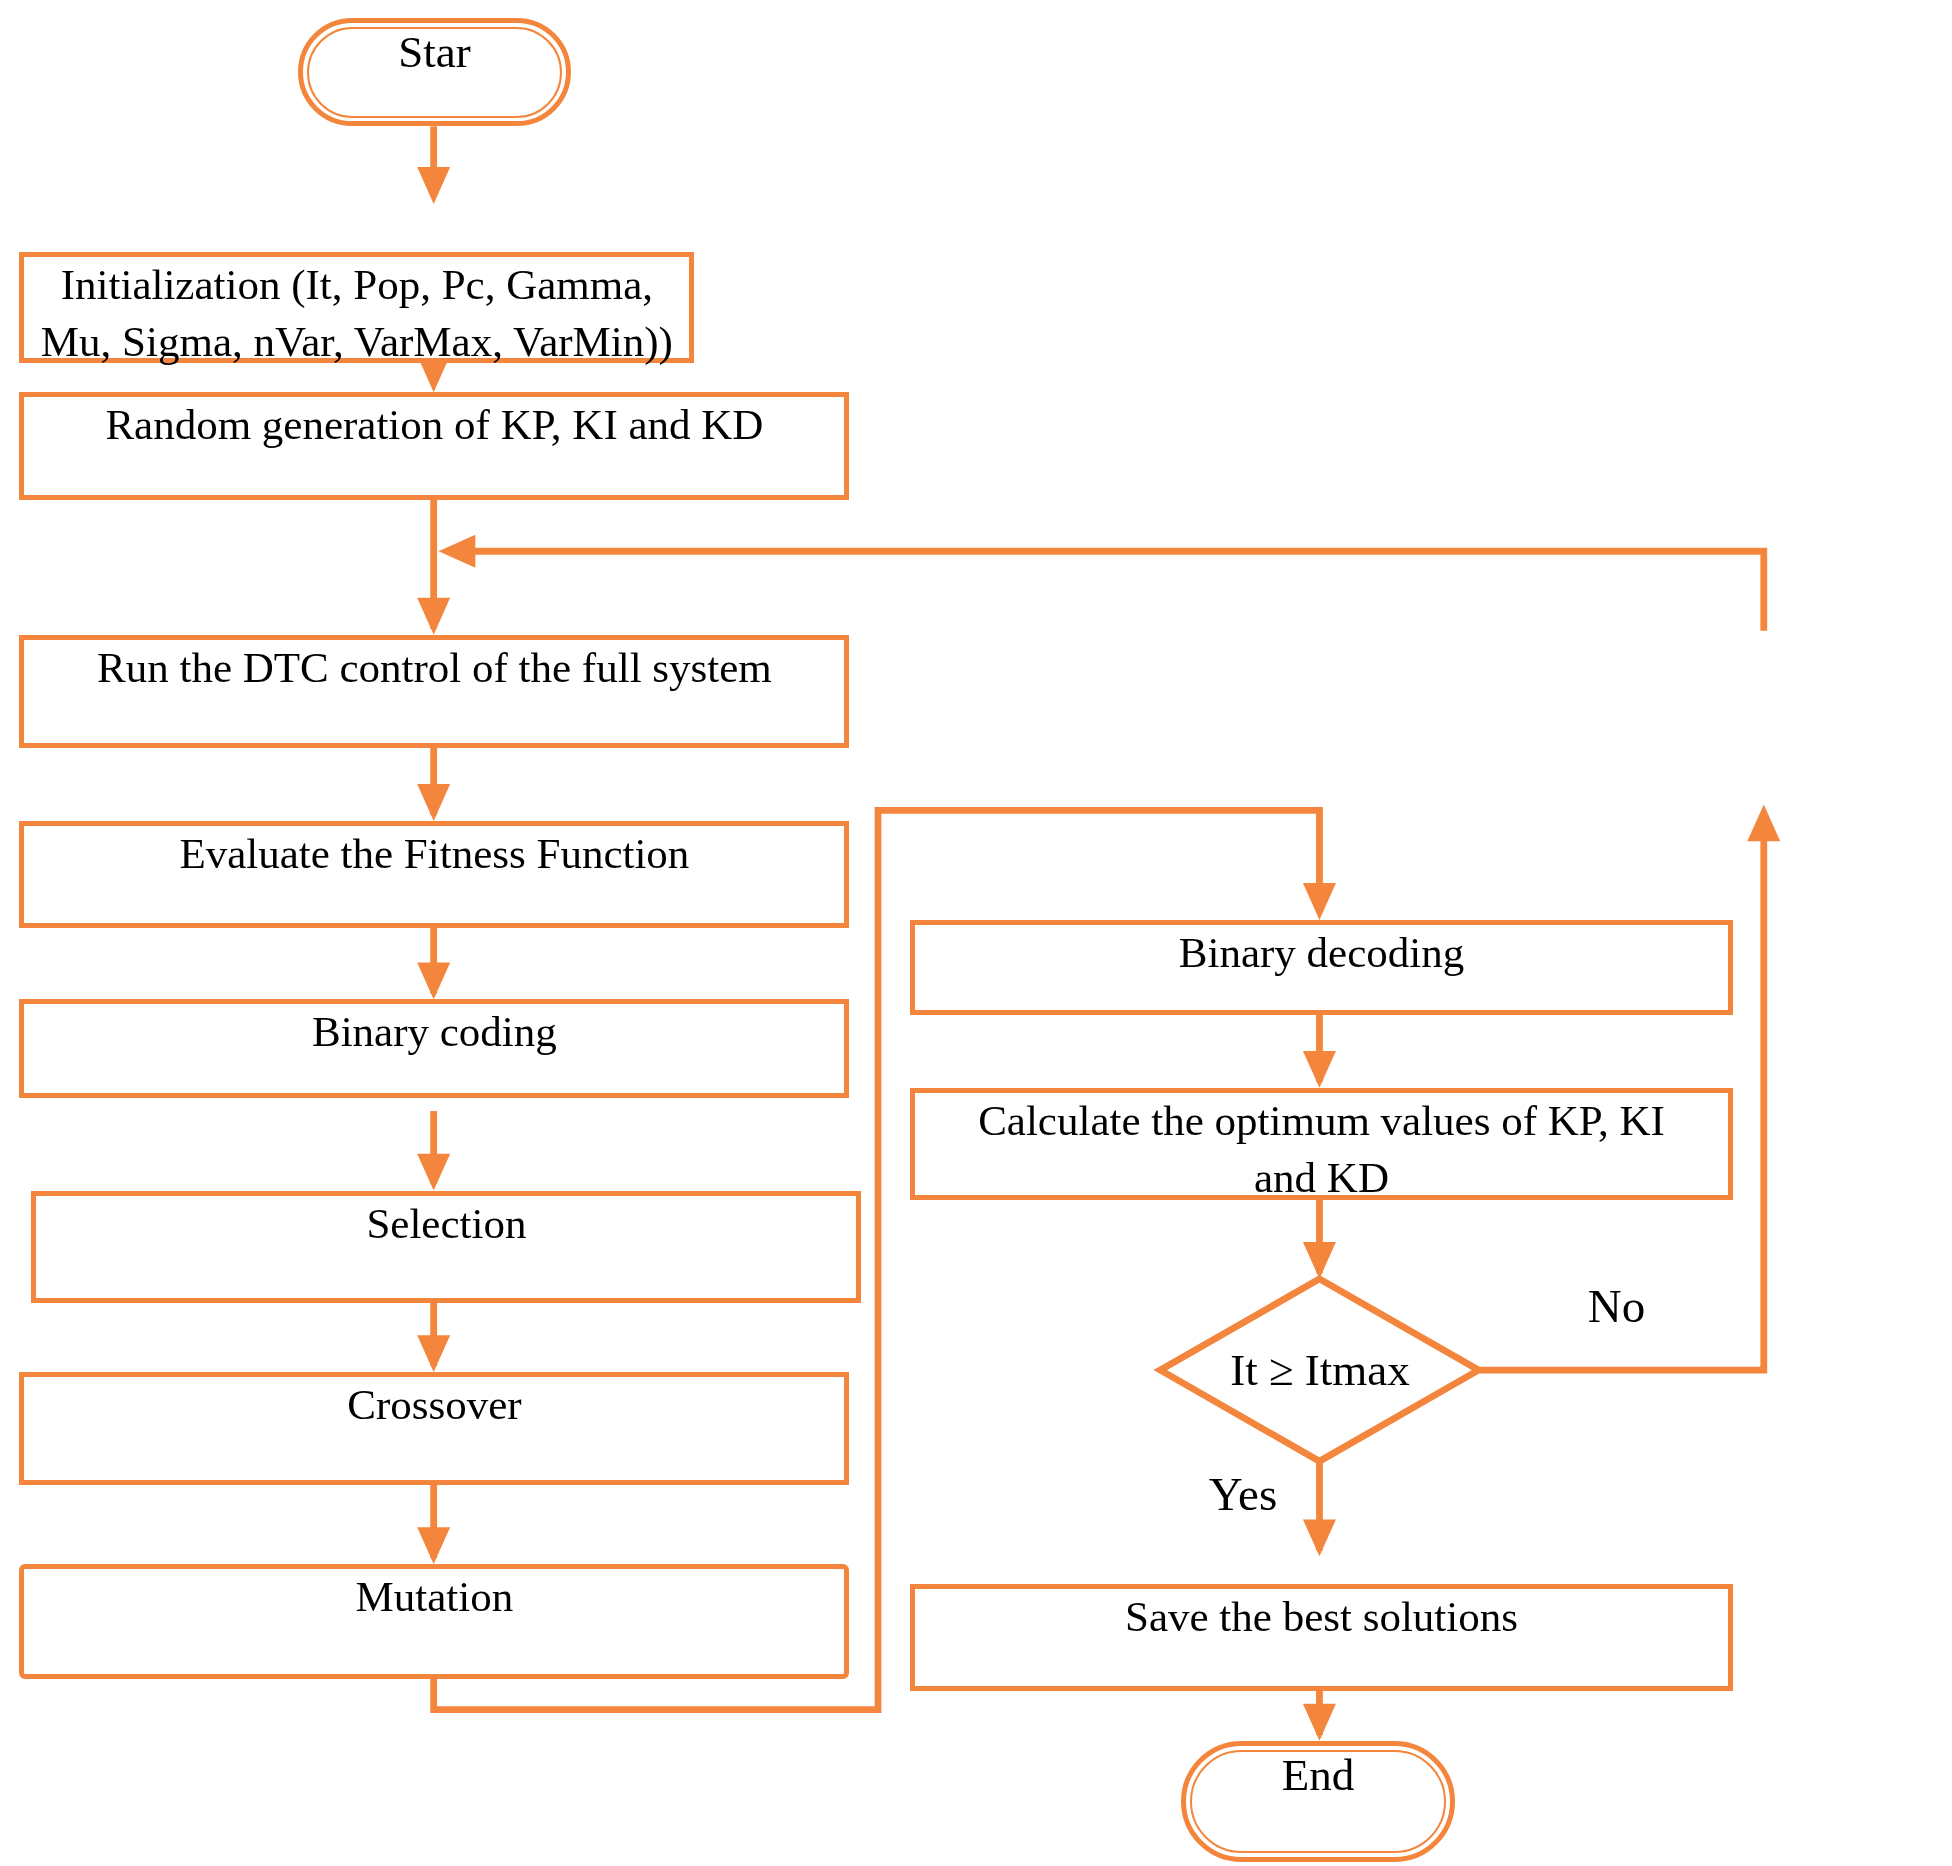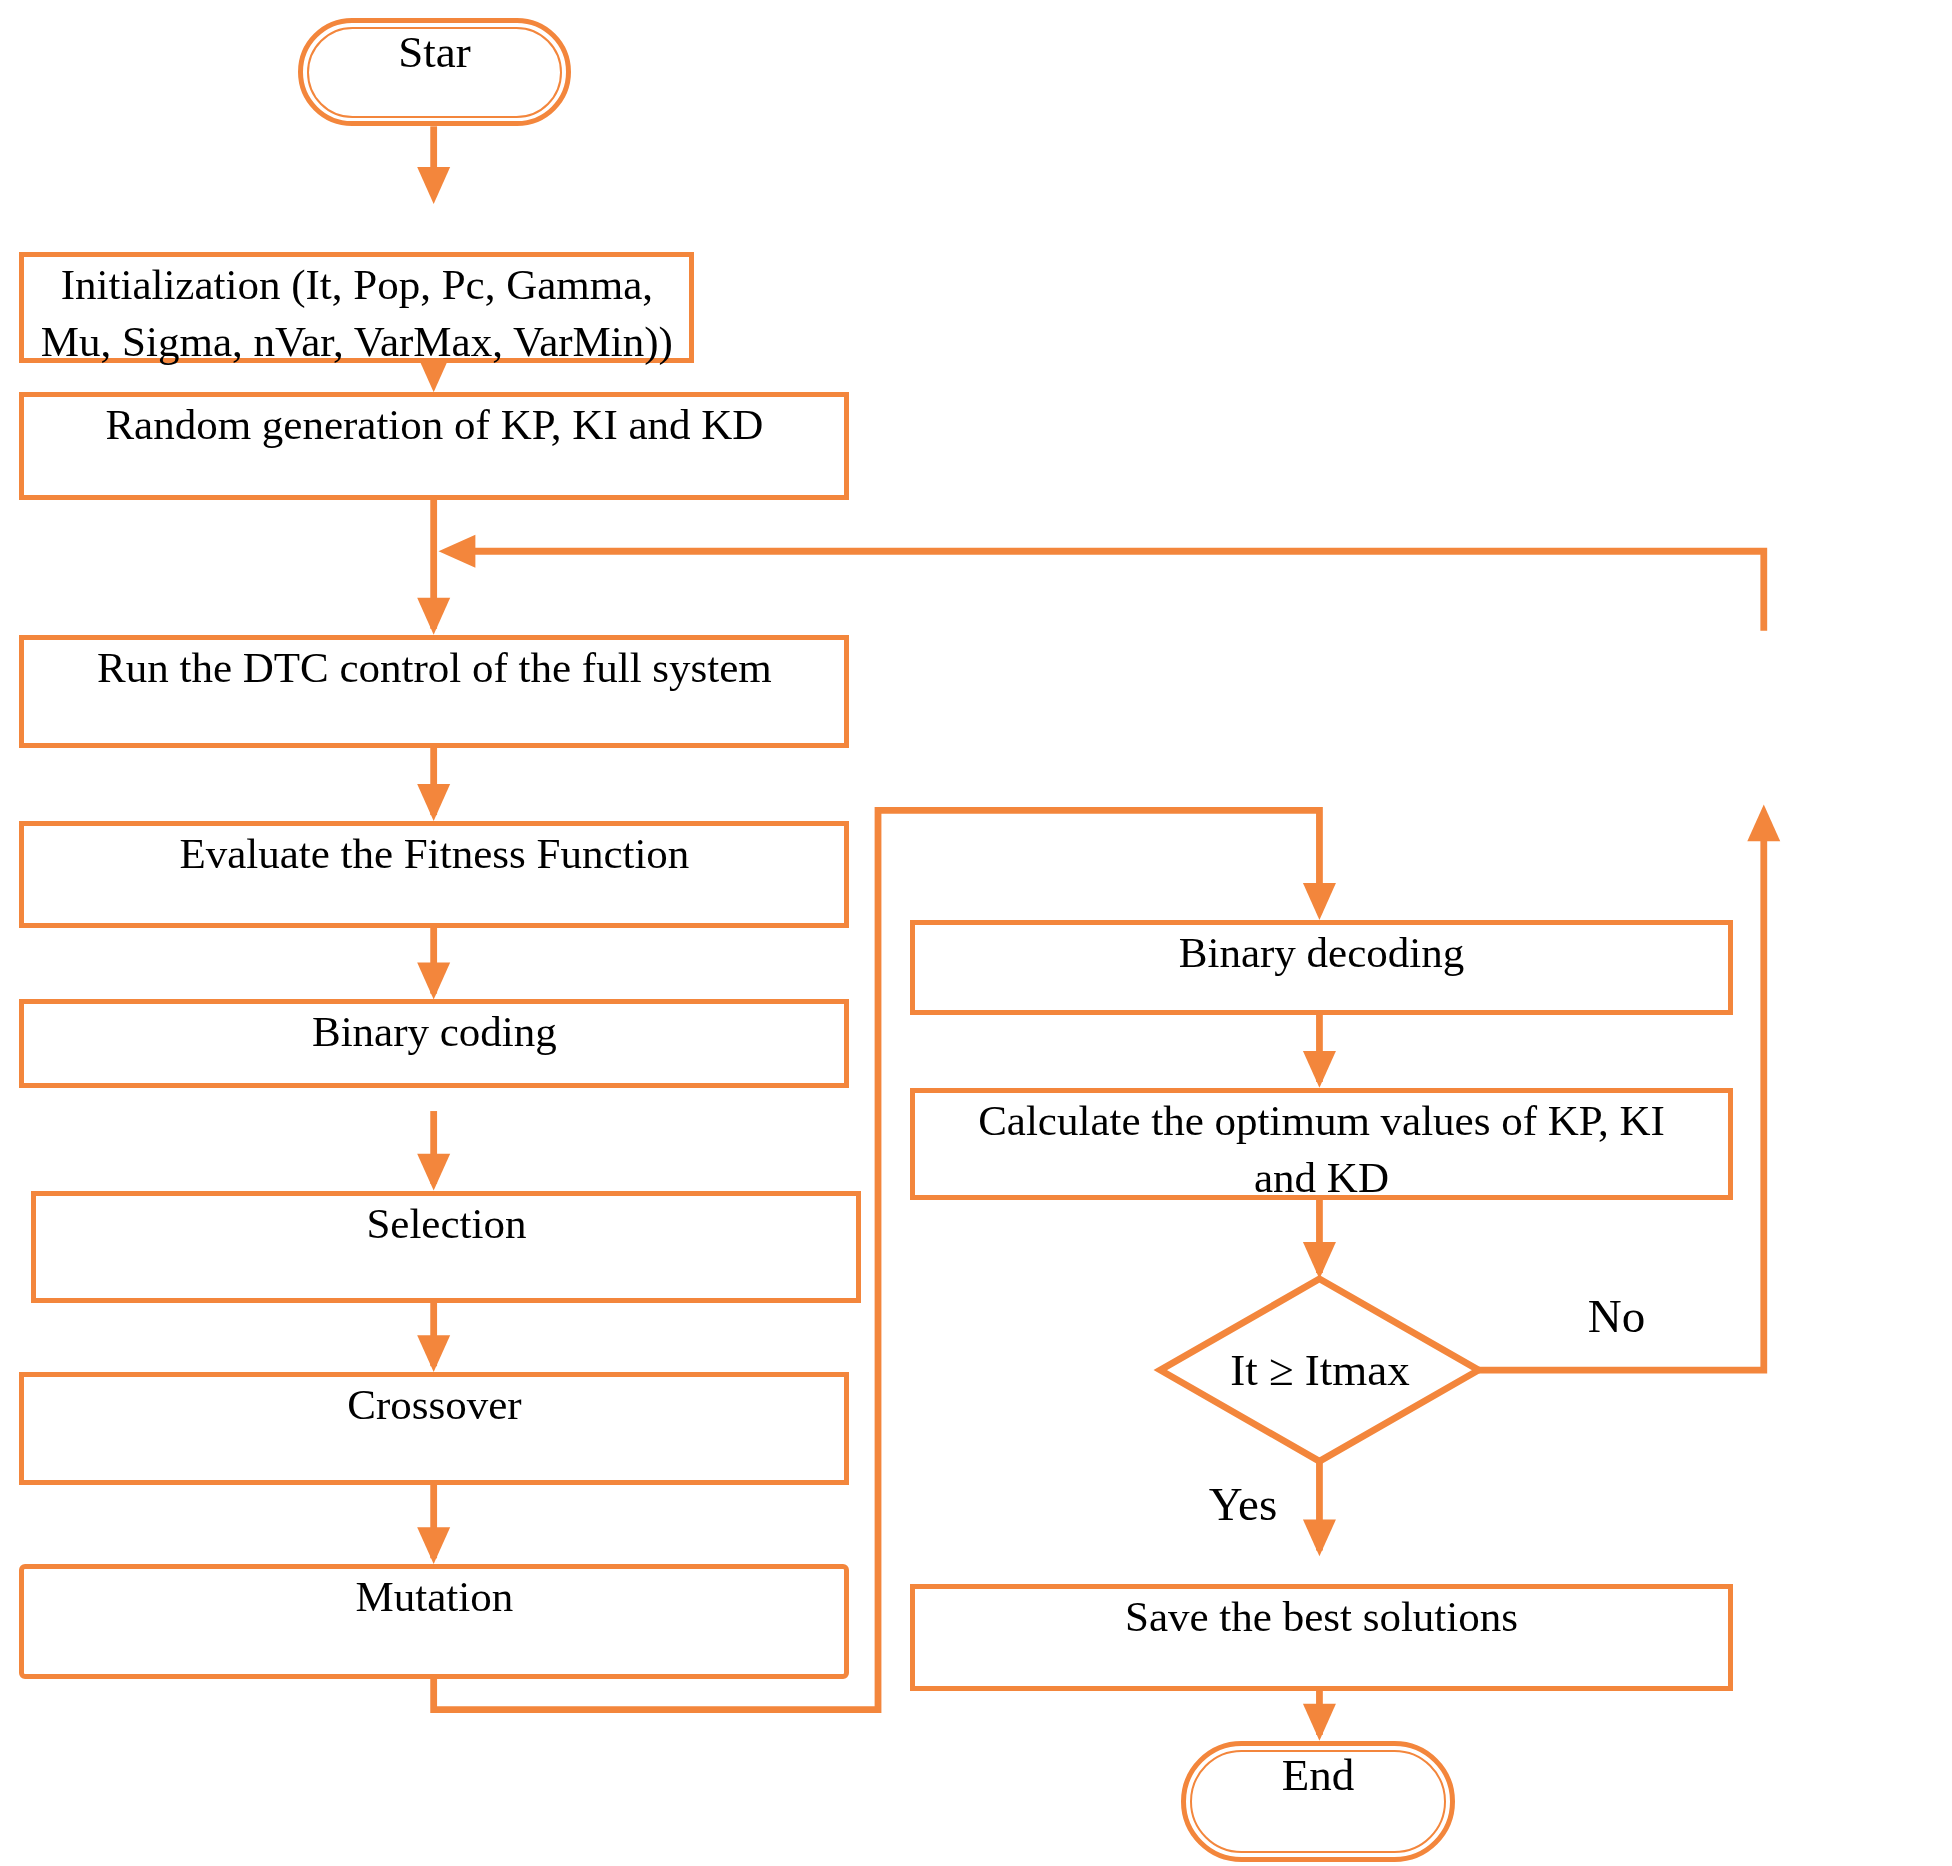--- a/index.html
+++ b/index.html
@@ -26,21 +26,21 @@
   .stadium{border-radius:68px;font-size:45px;}
   .stadium::before{
     content:"";position:absolute;inset:3.9px;
     border:2.9px solid var(--accent);border-radius:56px;pointer-events:none;
   }
   .diamond-label{
     position:absolute;z-index:2;display:flex;align-items:center;justify-content:center;
     text-align:center;font-size:45px;background:transparent;
   }
   .edge-label{
-    position:absolute;z-index:2;font-size:47px;background:transparent;margin-top:10px;
+    position:absolute;z-index:2;font-size:47px;background:transparent;
   }
 </style>
 </head>
 <body>
 
 <div class="canvas">
 
   <svg class="edges" viewBox="0 0 2012 1924" xmlns="http://www.w3.org/2000/svg">
     <g>
       <path d="M447,130 V200"></path>
@@ -119,21 +119,21 @@
   </div>
 
   <div class="node" style="left:19.4px;top:635px;width:830px;height:113px;">
     <span>Run the DTC control of the full system</span>
   </div>
 
   <div class="node" style="left:19.4px;top:821px;width:830px;height:107px;">
     <span>Evaluate the Fitness Function</span>
   </div>
 
-  <div class="node" style="left:19.4px;top:999px;width:830px;height:89px;">
+  <div class="node" style="left:19.4px;top:999px;width:830px;height:99px;">
     <span>Binary coding</span>
   </div>
 
   <div class="node" style="left:19.4px;top:1191px;width:830px;height:112px;margin-left:12px;">
     <span>Selection</span>
   </div>
 
   <div class="node" style="left:19.4px;top:1372px;width:830px;height:113px;">
     <span>Crossover</span>
   </div>

